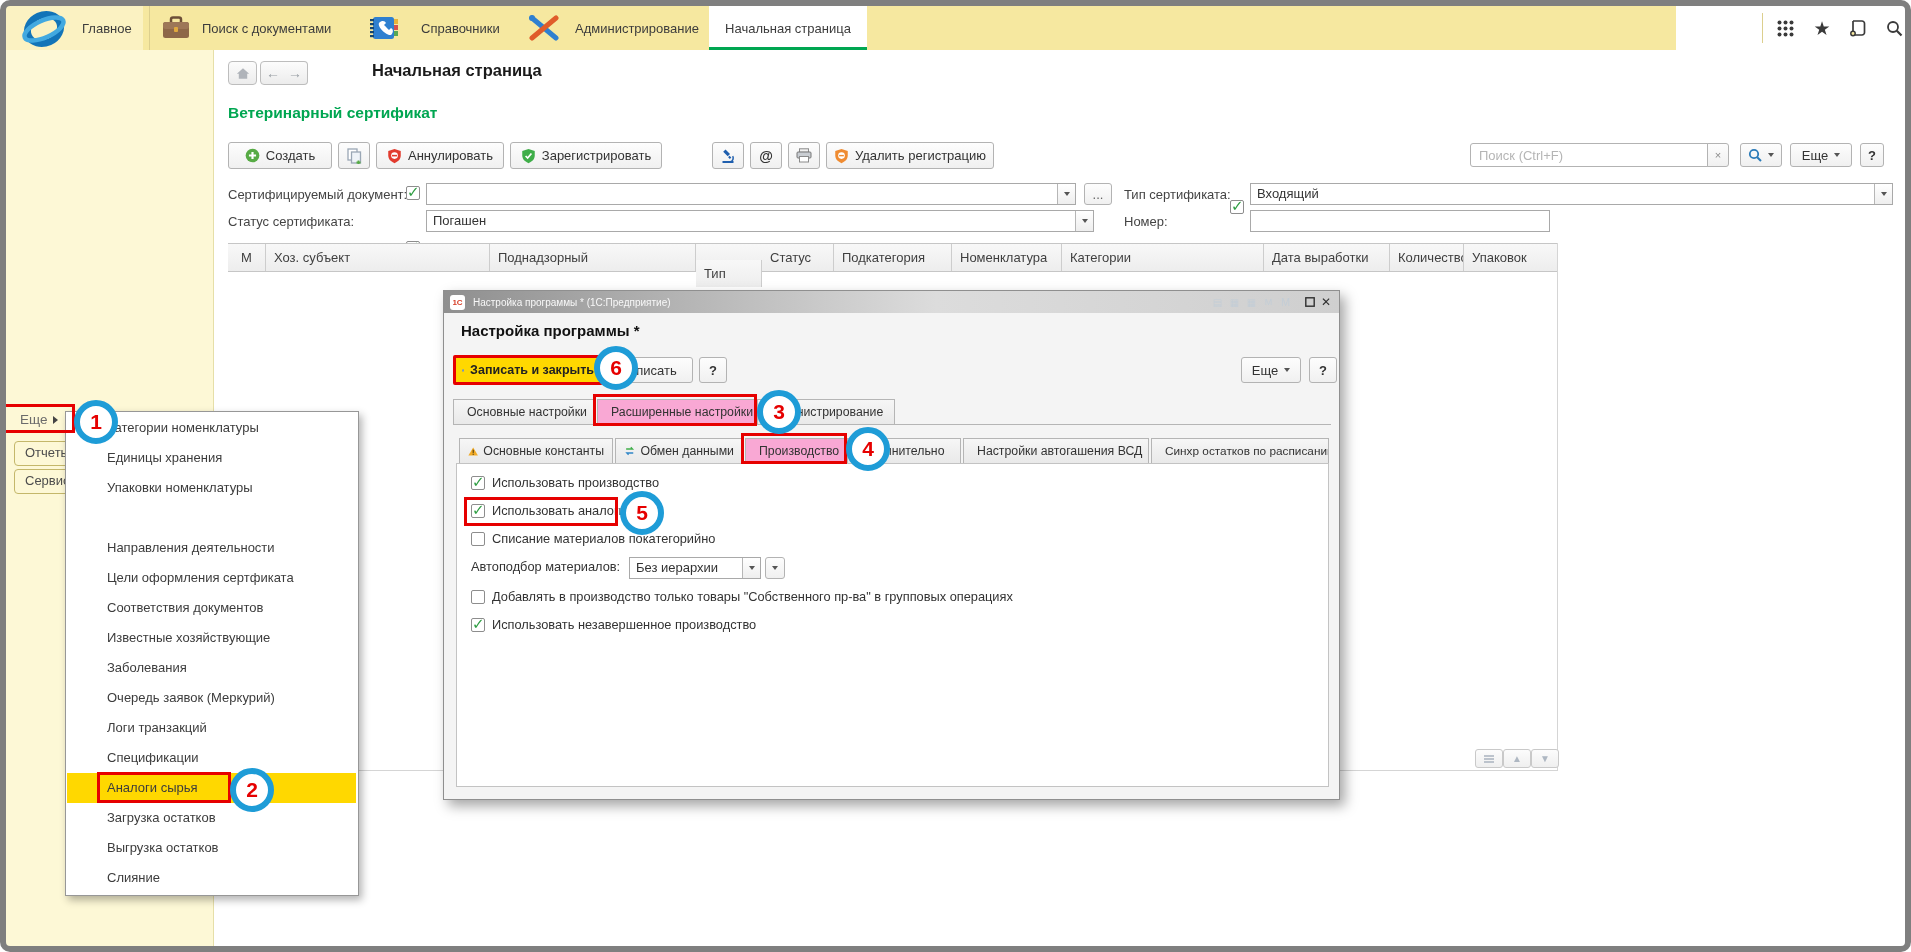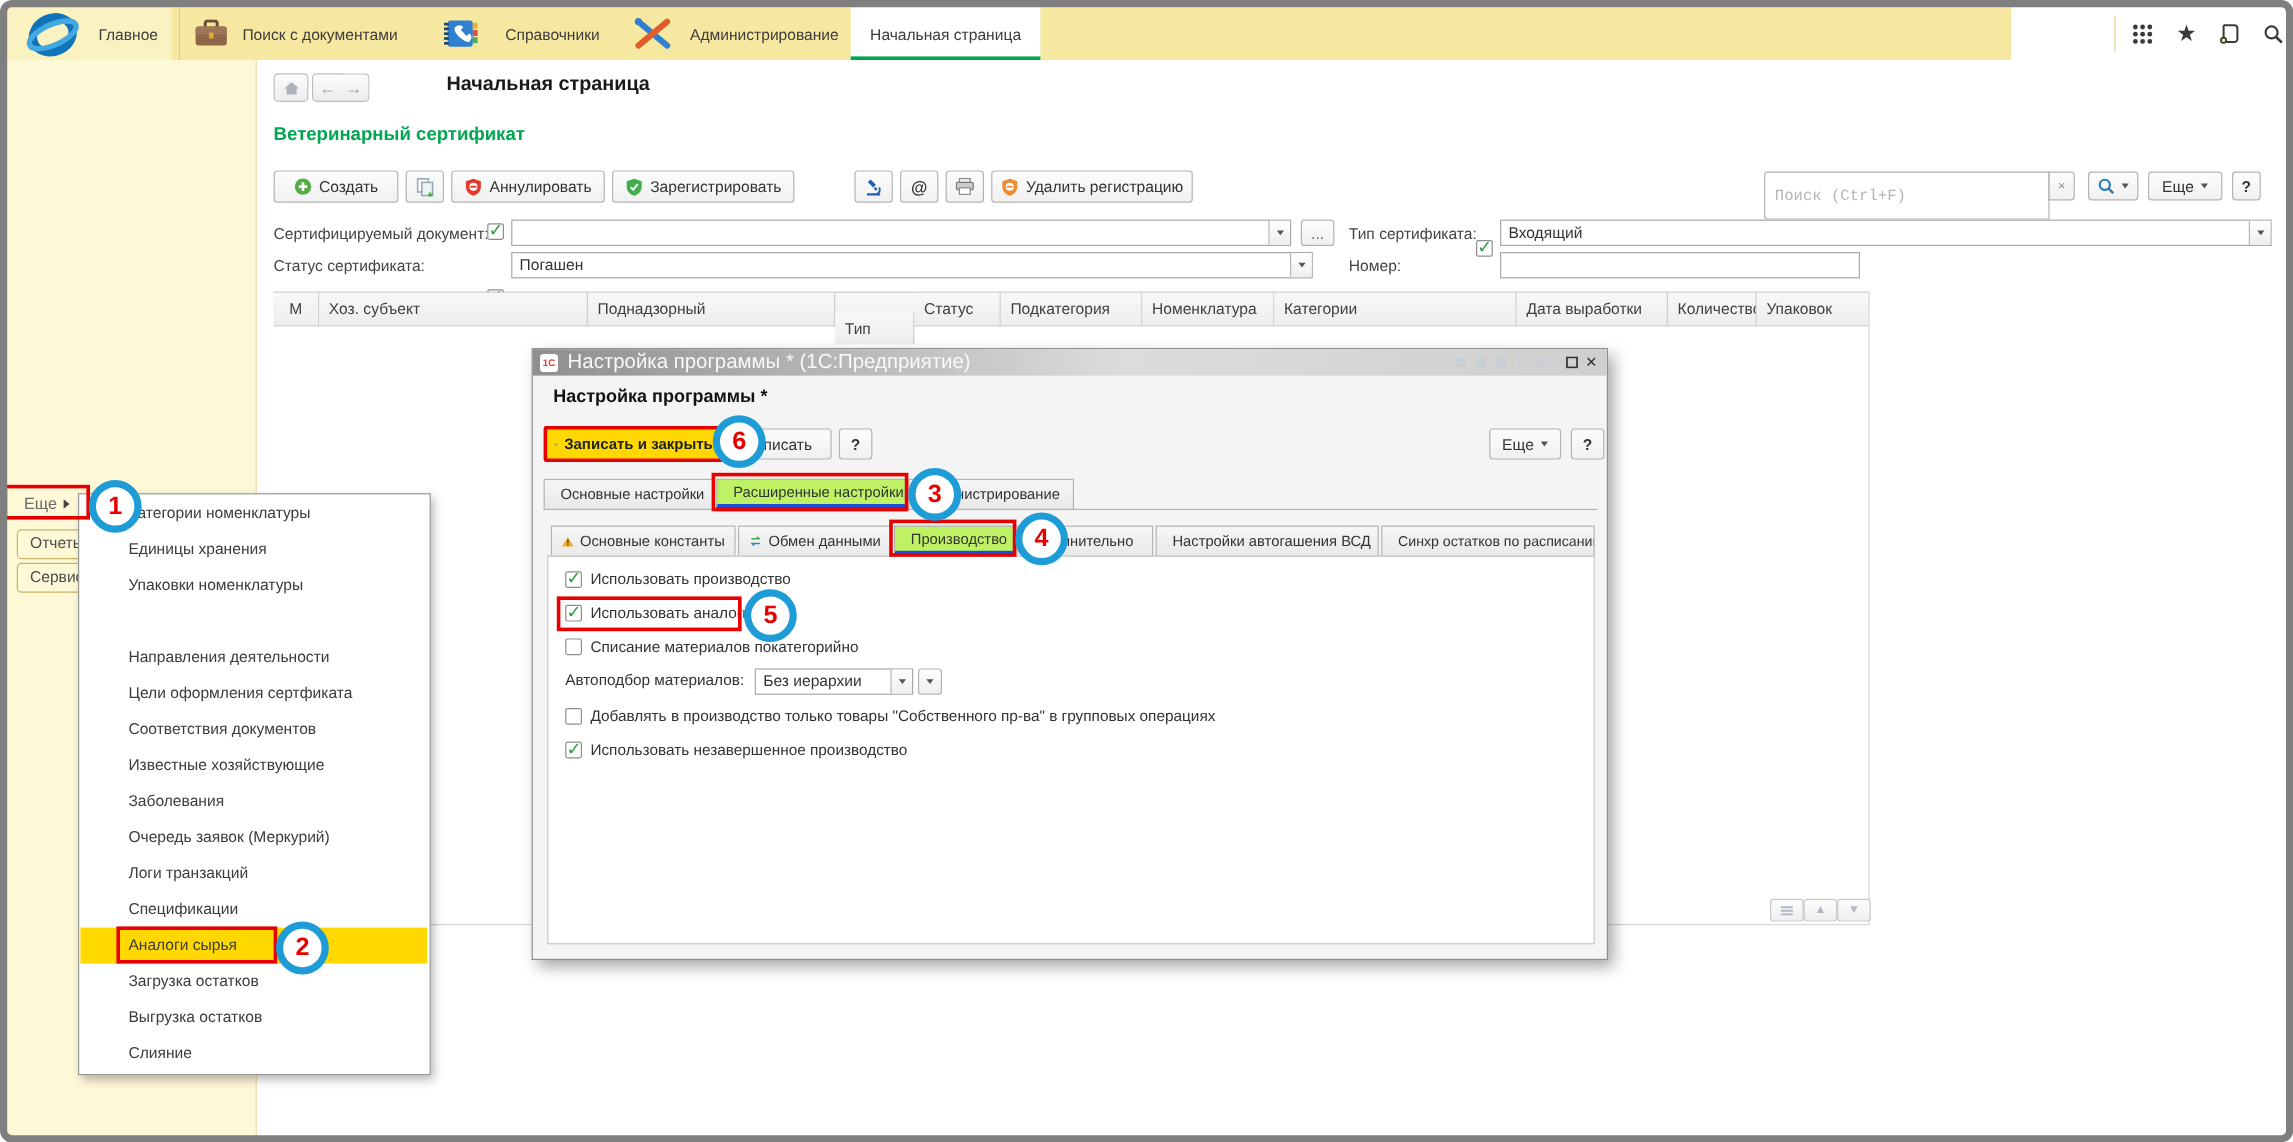--- a/index.html
+++ b/index.html
@@ -46,28 +46,28 @@
   .car{width:0;height:0;border-left:3.5px solid transparent;border-right:3.5px solid transparent;border-top:4.5px solid #555;}
   .search-input{position:absolute;border:1px solid #b3b3b3;border-radius:3px 0 0 3px;padding:0 8px;font-size:13px;color:#333;font-family:inherit;outline:none;box-sizing:border-box;}
   .search-input::placeholder{color:#b5b5b5;}
   .thead{border-top:1px solid #c6c6c6;border-bottom:1px solid #c6c6c6;background:linear-gradient(#f8f8f8,#ededed);}
   .th{position:absolute;top:0;height:27px;line-height:27px;padding-left:8px;font-size:13px;color:#3f3f3f;border-right:1px solid #cdcdcd;box-sizing:border-box;white-space:nowrap;overflow:hidden;background:linear-gradient(#f8f8f8,#ededed);}
   .pagebtn{background:linear-gradient(#fcfcfc,#efefef);border:1px solid #c9c9c9;border-radius:3px;display:flex;align-items:center;justify-content:center;color:#aeb7c2;font-size:10px;}
 
   
   .dialog{left:443px;top:290px;width:897px;height:510px;background:#f4f4f4;border:1px solid #8f8f8f;box-shadow:5px 6px 12px rgba(0,0,0,.35);z-index:10;box-sizing:border-box;}
   .dlg-titlebar{left:0;top:0;width:895px;height:22px;background:linear-gradient(to right,#8f8f8f,#dcdcdc 55%,#cfcfcf);display:flex;align-items:center;}
-  .dlg-title-text{font-size:17px;color:#f8f8f8;white-space:nowrap;}
+  .dlg-title-text{font-size:10px;color:#f8f8f8;white-space:nowrap;}
   .dlg-appicon{width:15px;height:15px;background:#fff;border-radius:3px;display:flex;align-items:center;justify-content:center;font-size:8px;font-weight:bold;color:#d7402a;}
   .dlg-fadeicon{font-size:10px;color:#c3cdd6;width:17px;text-align:center;}
   .winbtn{width:16px;height:16px;display:flex;align-items:center;justify-content:center;color:#2f2f2f;}
   .dlg-heading{font-size:15px;font-weight:bold;color:#111;white-space:nowrap;}
   .annot-btn{background:#ffd800;border:3px solid #e60000;border-radius:2px;display:flex;align-items:center;gap:6px;font-size:12.5px;font-weight:bold;color:#222;padding:0 6px;box-sizing:border-box;white-space:nowrap;}
   .dtab{display:flex;align-items:center;gap:5px;padding:0 8px;font-size:12.3px;color:#333;border:1px solid #b5b5b5;background:linear-gradient(#f6f6f6,#e9e9e9);box-sizing:border-box;white-space:nowrap;overflow:hidden;}
-  .dtab.active{background:#bef264;border-bottom:6px solid #1d4ed8;}
+  .dtab.active{background:#f9a8d4;border-bottom:2px solid #1d4ed8;}
   .tabline{background:#b5b5b5;}
   .content-box{background:#fff;border:1px solid #c3c3c3;box-sizing:border-box;}
   .optrow{display:flex;align-items:center;gap:7px;font-size:12.8px;color:#333;white-space:nowrap;}
 
   
   .redbox{position:absolute;border:3px solid #e60000;z-index:34;pointer-events:none;box-sizing:border-box;}
   .circ{position:absolute;width:44px;height:44px;border-radius:50%;background:#fff;border:6px solid #1e9cd7;box-sizing:border-box;display:flex;align-items:center;justify-content:center;font-size:21px;font-weight:bold;color:#e60000;z-index:36;}
   .arrow-glyph{font-size:14px;color:#9aa0a6;font-weight:bold;}
 </style>
 </head>
@@ -240,21 +240,21 @@
   </div>
   <div class="abs btn" style="left:826px;top:142px;width:168px;height:27px;z-index:2;">
     <svg width="15" height="16" viewBox="0 0 18 18">
         <path d="M9 .5 L16.5 3 V8.2 C16.5 13 13.2 16 9 17.6 C4.8 16 1.5 13 1.5 8.2 V3 Z" fill="#ef8b31"></path>
         <circle cx="9" cy="8.5" r="4" fill="#fff"></circle>
         <rect x="6.2" y="7.7" width="5.6" height="1.7" fill="#ef8b31"></rect>
       </svg>
     <span>Удалить регистрацию</span>
   </div>
 
-  <input class="search-input" style="left: 1470px; top: 143px; width: 238px; height: 40px; z-index: 2; font-family: Liberation Mono, monospace;" placeholder="Поиск (Ctrl+F)">
+  <input class="search-input" style="left: 1470px; top: 143px; width: 238px; height: 24px; z-index: 2;" placeholder="Поиск (Ctrl+F)">
   <div class="abs btn" style="left:1707px;top:143px;width:22px;height:24px;border-radius:0 3px 3px 0;color:#8a8a8a;font-size:11px;z-index:2;">×</div>
   <div class="abs btn" style="left:1740px;top:143px;width:42px;height:24px;z-index:2;">
     <svg width="14" height="14" viewBox="0 0 14 14">
         <circle cx="6" cy="6" r="4.2" fill="none" stroke="#2b7bb9" stroke-width="1.8"></circle>
         <line x1="9.2" y1="9.2" x2="13" y2="13" stroke="#2b7bb9" stroke-width="2"></line>
       </svg>
     <span class="car"></span>
   </div>
   <div class="abs btn" style="left:1790px;top:143px;width:62px;height:24px;z-index:2;">
     <span>Еще</span>

